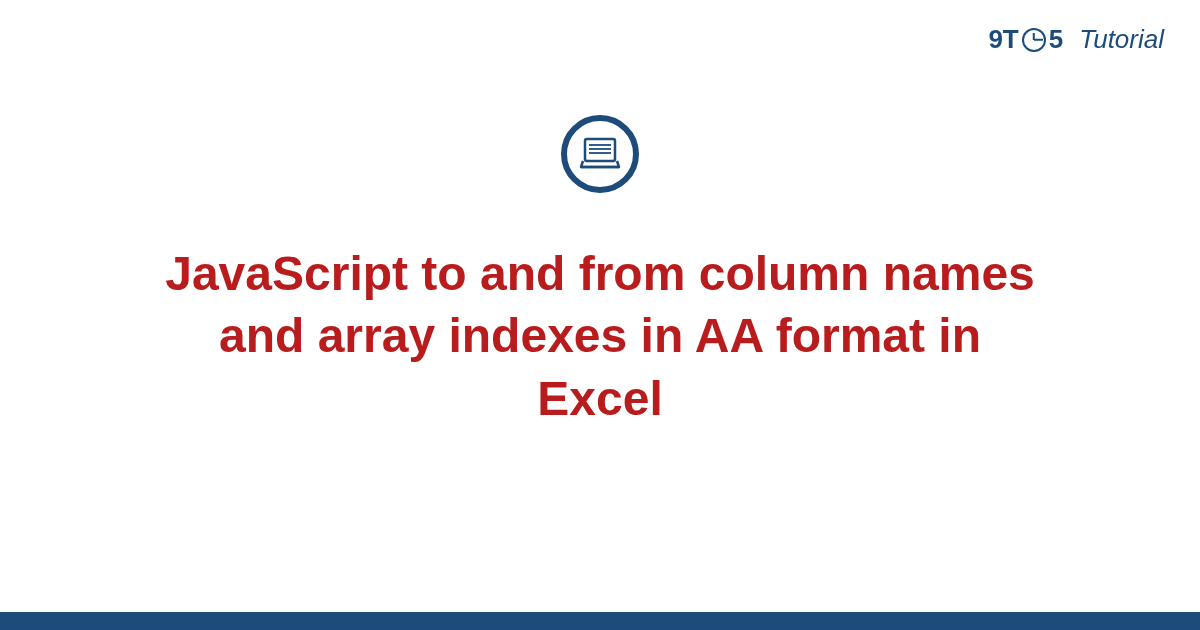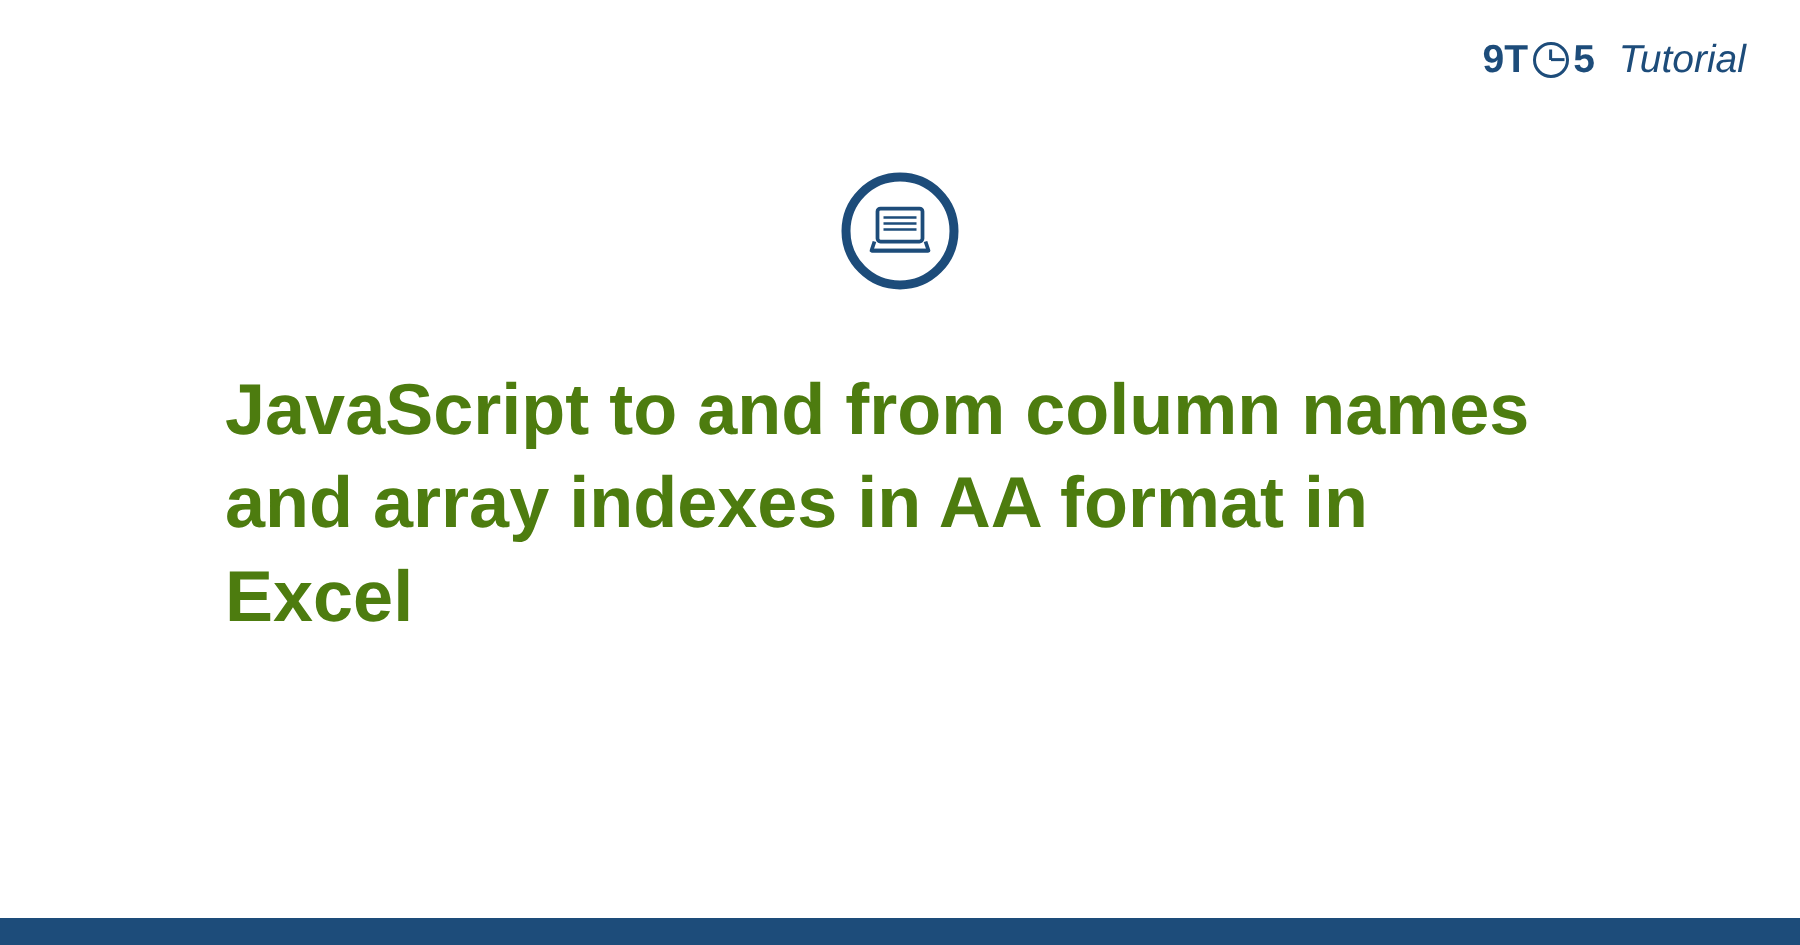--- a/index.html
+++ b/index.html
@@ -91,22 +91,22 @@
       justify-content: center;
       margin-bottom: 50px;
     }
     .laptop-icon {
       width: 42px;
       height: 34px;
     }
     .title {
       font-size: 48px;
       font-weight: 700;
-      color: #4d7c0f;
-      text-align: left;
+      color: #b91c1c;
+      text-align: center;
       line-height: 1.3;
       max-width: 900px;
     }
     .footer-bar {
       position: absolute;
       bottom: 0;
       left: 0;
       right: 0;
       height: 18px;
       background: #1d4c7a;

